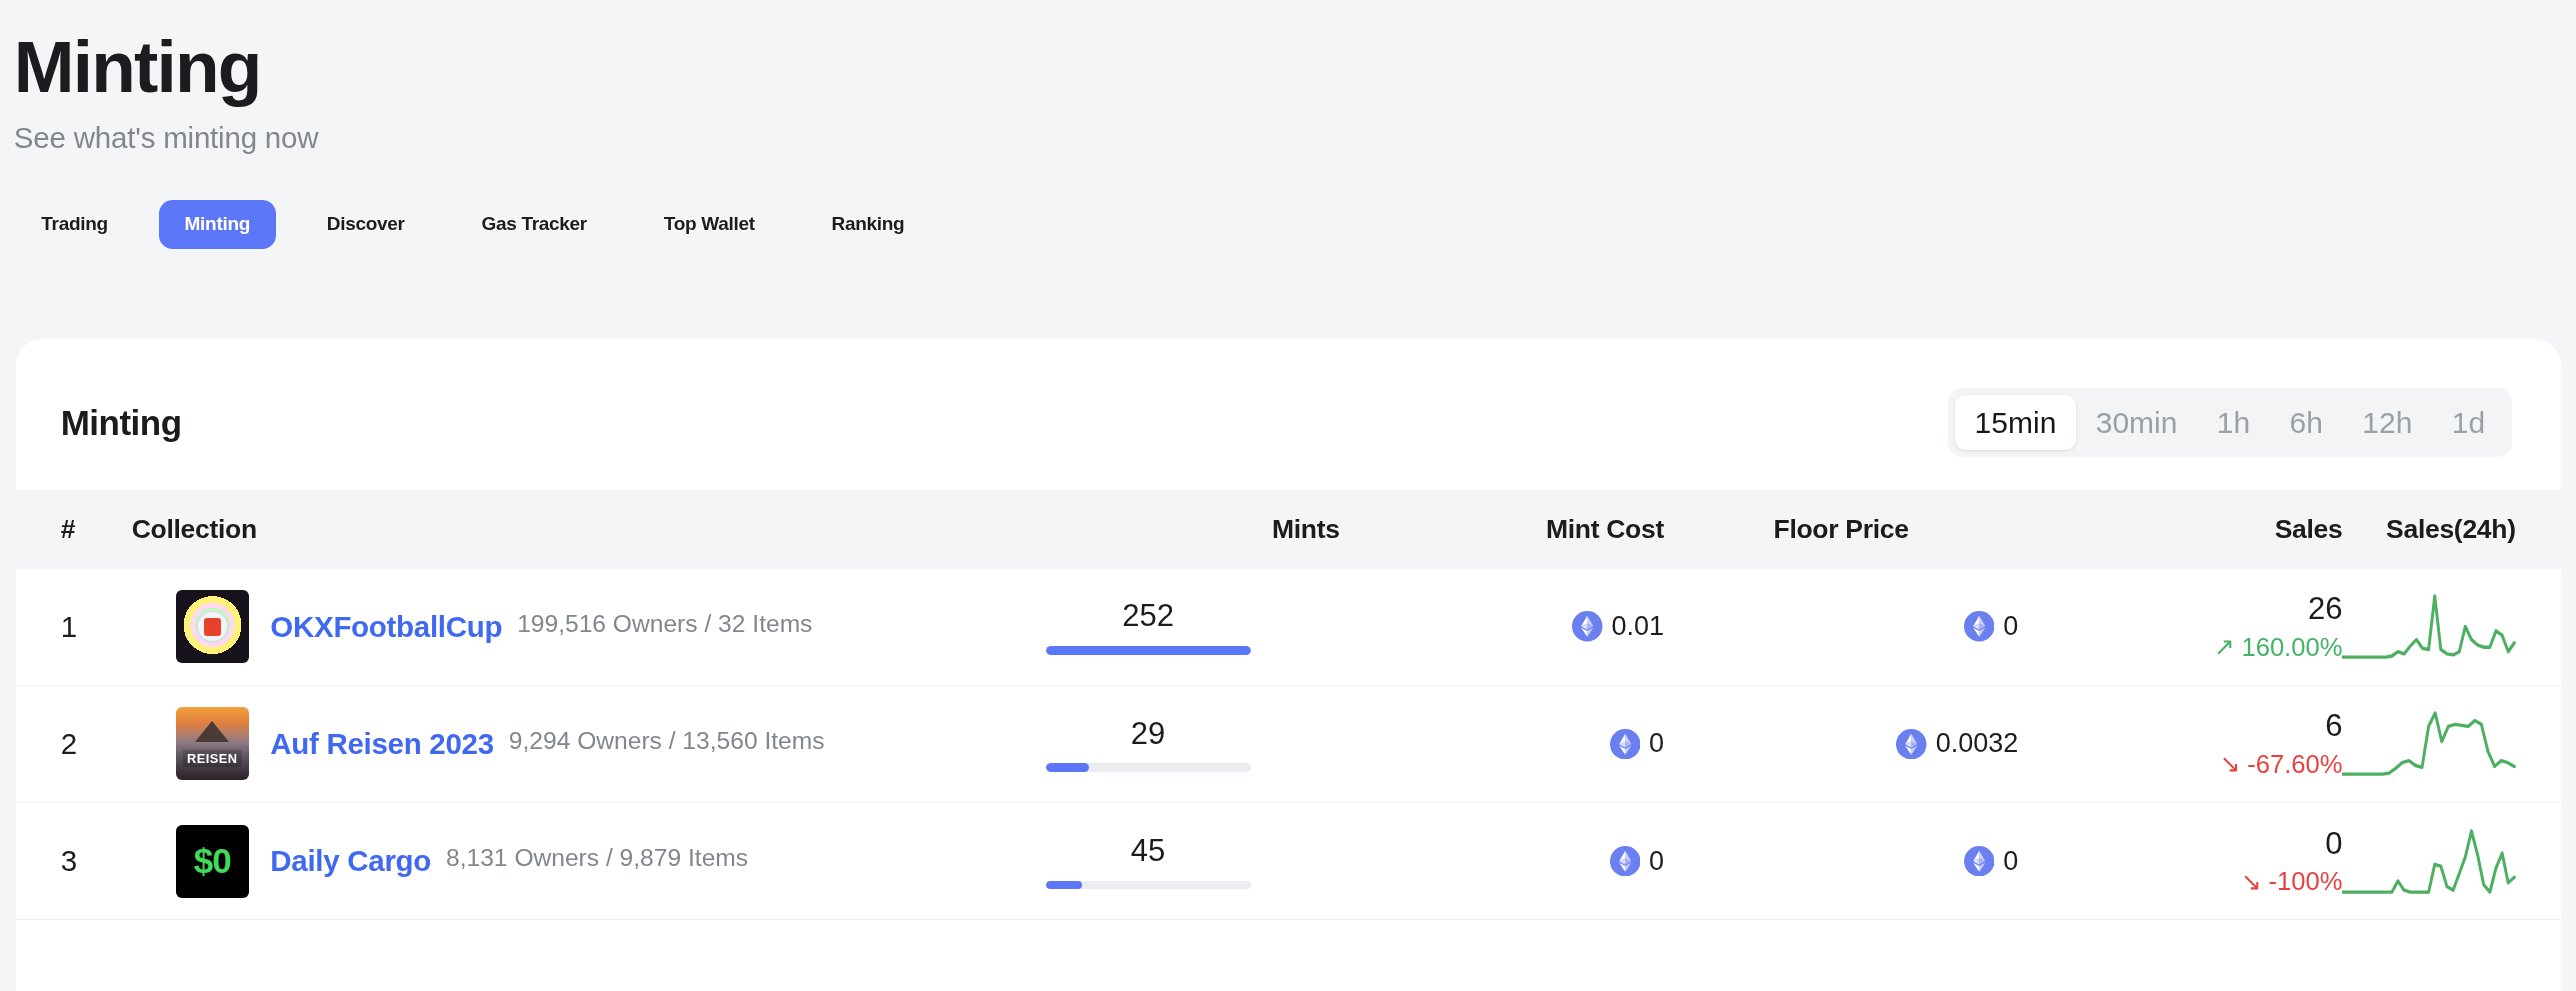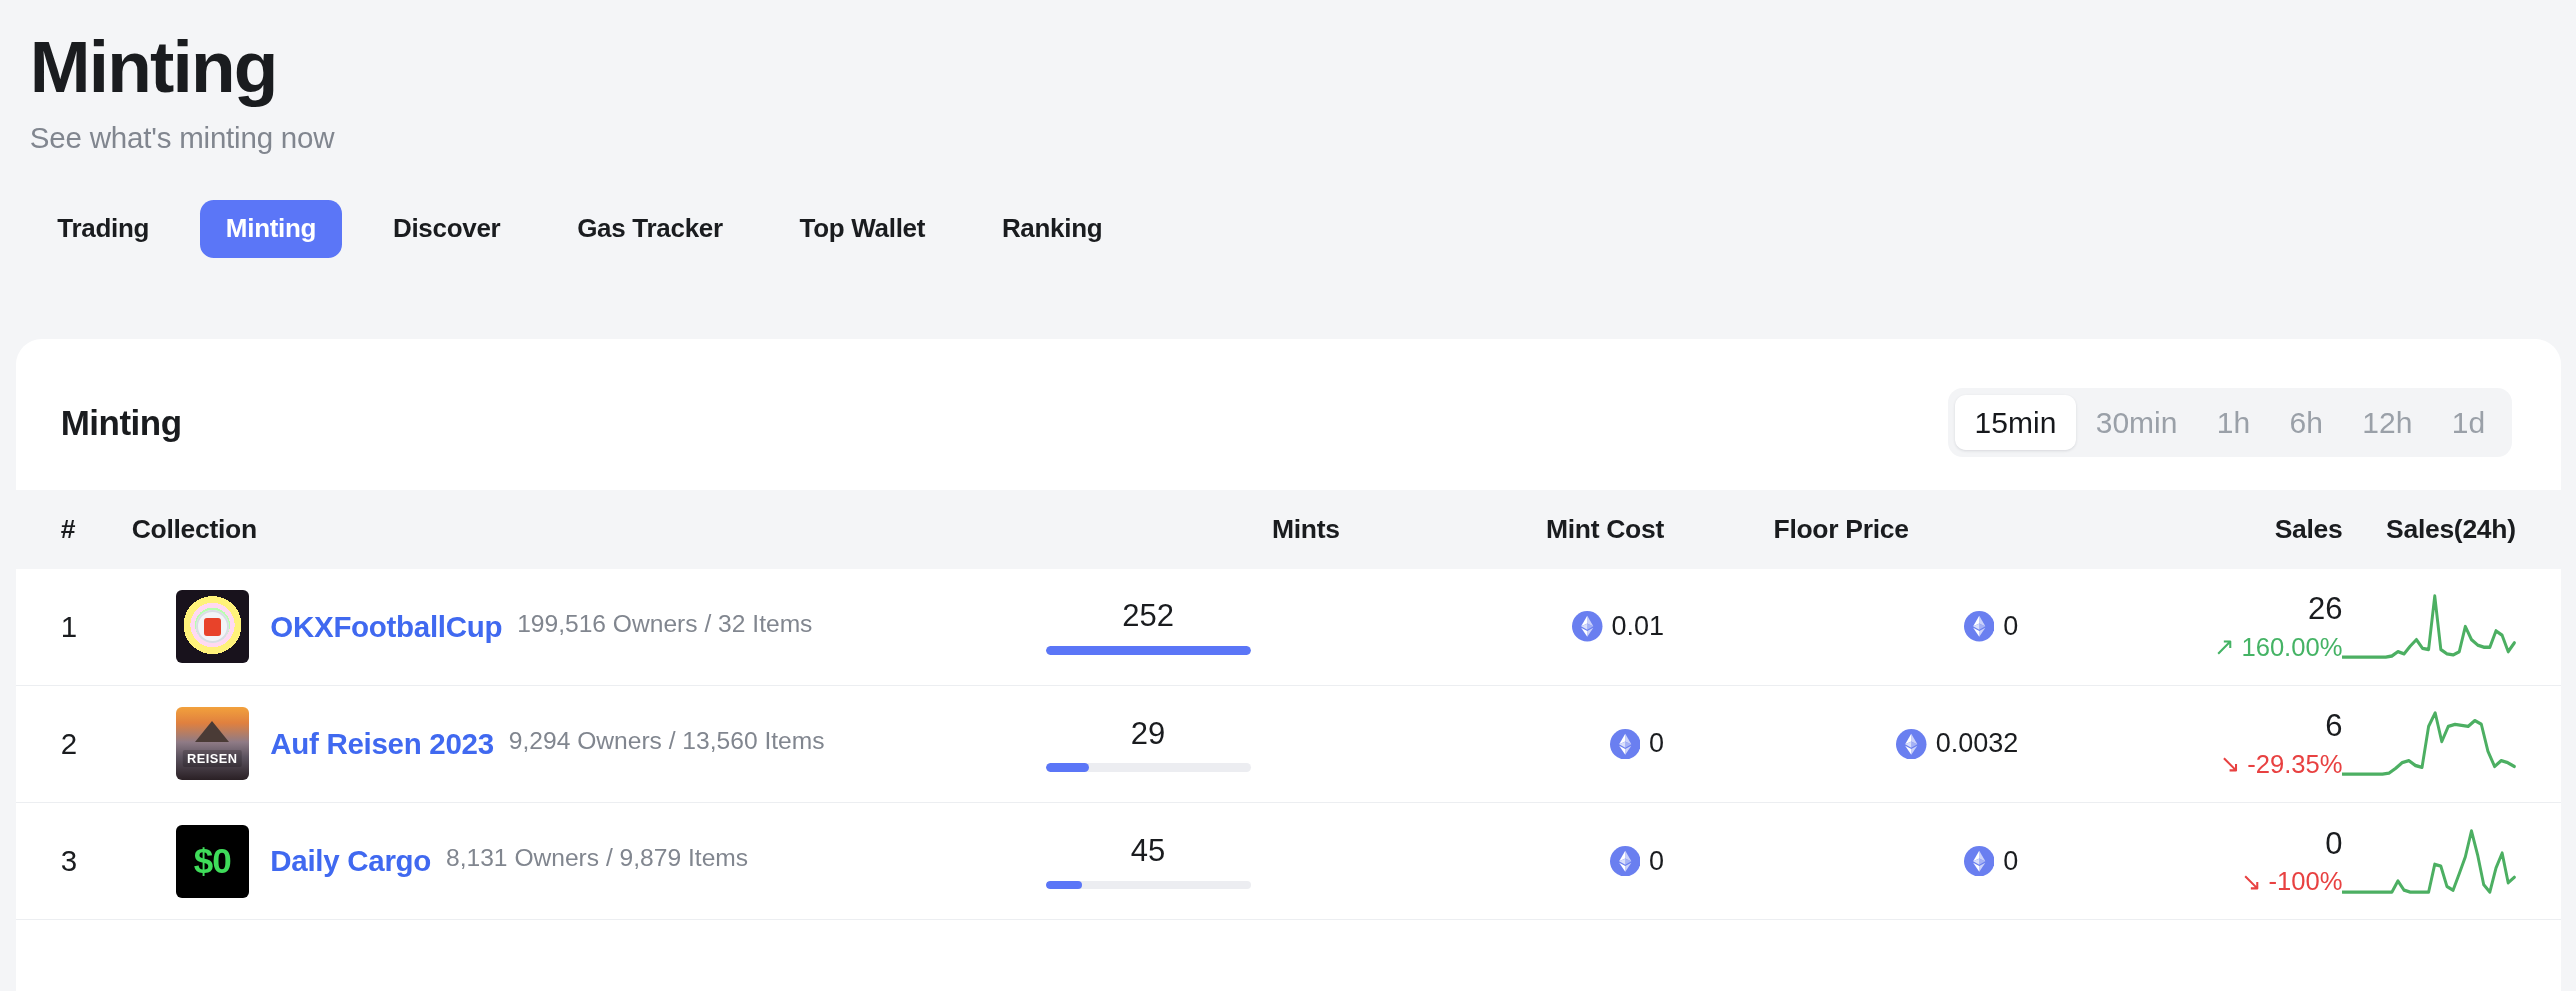--- a/index.html
+++ b/index.html
@@ -2,39 +2,39 @@
 <html><head>
 <meta charset="utf-8">
 <style>
   * { box-sizing: border-box; margin: 0; padding: 0; }
   html, body {
     width: 2576px; height: 991px;
     background: #f4f5f7;
     font-family: "Liberation Sans", sans-serif;
     overflow: hidden;
   }
-  #root { width: 2576px; height: 991px; position: relative; padding-left: 16px; }
+  #root { width: 2576px; height: 991px; position: relative; }
 
   
   .page-head { padding: 27.5px 0 0 13.8px; }
   .page-title {
     font-size: 73px; font-weight: 700; color: #1a1c1f;
     letter-spacing: -1.8px; line-height: 1.06;
   }
   .page-sub {
     font-size: 29.5px; color: #81868f; margin-top: 15.7px; letter-spacing: -0.2px;
   }
 
   
   .tabbar {
     display: flex; align-items: center;
     margin-top: 45px; padding-left: 15.7px; gap: 0px;
   }
   .tab {
-    font-size: 26px; font-weight: 700; color: #1a1c1f;
+    font-size: 19px; font-weight: 700; color: #1a1c1f;
     padding: 13.8px 25.6px; border-radius: 13.8px; white-space: nowrap;
     letter-spacing: -0.3px;
   }
   .tab.active { background: #5b76f7; color: #ffffff; }
   .tab-gap { width: 25.6px; flex: none; }
 
   
   .card {
     position: absolute; left: 15.7px; top: 339px;
     width: 2545px; height: 688px;
@@ -311,21 +311,21 @@
                   <path d="M9.6 16.1 L16 19.8 L16 13.3 Z" fill="#ffffff" opacity=".75"></path>
                 </svg>
                 <span class="eth-val">0.0032</span>
               </div>
             </td>
             <td class="col-sales">
               <div class="sales-wrap">
                 <span class="sales-val">6</span>
                 <span class="sales-chg down">
                   <span class="arrow">↘</span>
-                  <span>-29.35%</span>
+                  <span>-67.60%</span>
                 </span>
               </div>
             </td>
             <td class="col-spark">
               <div class="spark-wrap">
                 <svg class="spark" viewBox="0 0 200 74" preserveAspectRatio="none">
                   <path d="M1.0 68.0 L8.6 68.0 L16.2 68.0 L23.8 68.0 L31.5 68.0 L39.1 68.0 L46.7 68.0 L54.3 67.0 L61.9 62.2 L69.5 56.4 L77.2 54.4 L84.8 59.3 L92.4 61.2 L100.0 19.6 L107.6 6.0 L115.2 35.1 L122.8 19.6 L130.5 17.6 L138.1 18.6 L145.7 19.6 L153.3 13.8 L160.9 17.6 L168.5 44.8 L176.2 60.3 L183.8 54.4 L191.4 56.4 L199.0 60.3" fill="none" stroke="#4caf62" stroke-width="3.4" stroke-linejoin="round" stroke-linecap="round"></path>
                 </svg>
               </div>
             </td>

